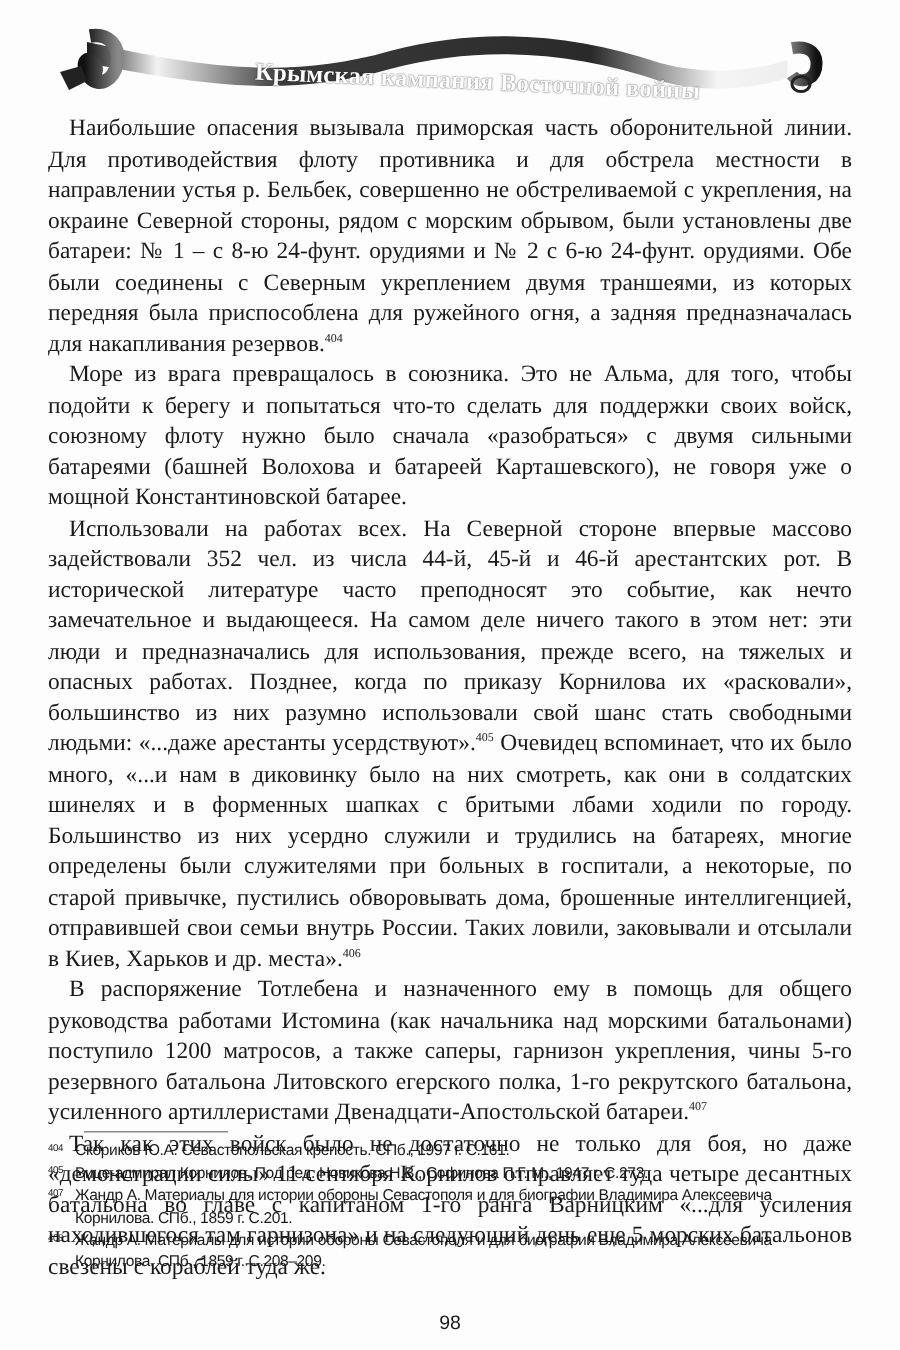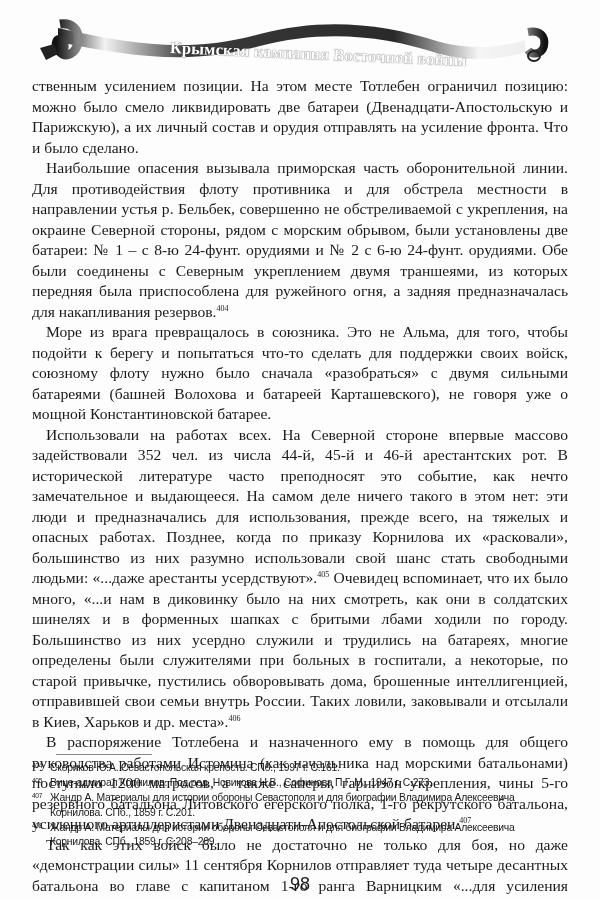--- a/index.html
+++ b/index.html
@@ -34,21 +34,21 @@
   .footnotes {
     position:absolute; left:32px; top:761px; width:536px;
     font-family:"Liberation Sans", sans-serif; font-size:10.4px; line-height:14.6px;
     color:#1a1a1a; letter-spacing:-0.25px;
   }
   .fn { position:relative; padding-left:18px; margin:0 0 0.5px 0; }
   .fn-num { position:absolute; left:0; top:-2px; font-size:6.5px; }
 
   .page-number {
     position:absolute; left:0; width:600px; top:874px; text-align:center;
-    font-family:"Liberation Sans", sans-serif; font-size:18px; color:#1a1a1a;
+    font-family:"Liberation Sans", sans-serif; font-size:13px; color:#1a1a1a;
   }
 </style>
 </head>
 <body>
 
 <div class="page">
 
   <div class="banner">
     <svg width="560" height="58" viewBox="0 0 560 58">
       <defs>
@@ -75,21 +75,20 @@
       <path d="M40,10 C52,8 60,16 58,28 C56,40 46,44 40,38 C34,32 36,24 40,26 C44,28 46,34 42,36" fill="none" stroke="url(#curlL)" stroke-width="9"></path>
       <path d="M20,34 L34,30 L38,40 L26,46 Z" fill="#222"></path>
 
       <path d="M508,18 C520,16 526,22 524,32 C522,40 512,42 508,36" fill="none" stroke="url(#curlR)" stroke-width="8"></path>
       <ellipse cx="514" cy="42" rx="6" ry="5" fill="none" stroke="#222" stroke-width="2"></ellipse>
     </svg>
     <div class="banner-title">Крымская кампания Восточной войны</div>
   </div>
 
   <div class="body">
-    <p class="para first"><span>ственным усилением позиции. На этом месте Тотлебен ограничил позицию: можно было смело ликвидировать две батареи (Двенадцати-Апостольскую и Парижскую), а их личный состав и орудия отправлять на усиление фронта. Что и было сделано.</span></p>
     <p class="para"><span>Наибольшие опасения вызывала приморская часть оборонительной линии. Для противодействия флоту противника и для обстрела местности в направлении устья р. Бельбек, совершенно не обстреливаемой с укрепления, на окраине Северной стороны, рядом с морским обрывом, были установлены две батареи: № 1 – с 8-ю 24-фунт. орудиями и № 2 с 6-ю 24-фунт. орудиями. Обе были соединены с Северным укреплением двумя траншеями, из которых передняя была приспособлена для ружейного огня, а задняя предназначалась для накапливания резервов.</span><sup>404</sup></p>
     <p class="para"><span>Море из врага превращалось в союзника. Это не Альма, для того, чтобы подойти к берегу и попытаться что-то сделать для поддержки своих войск, союзному флоту нужно было сначала «разобраться» с двумя сильными батареями (башней Волохова и батареей Карташевского), не говоря уже о мощной Константиновской батарее.</span></p>
     <p class="para"><span>Использовали на работах всех. На Северной стороне впервые массово задействовали 352 чел. из числа 44-й, 45-й и 46-й арестантских рот. В исторической литературе часто преподносят это событие, как нечто замечательное и выдающееся. На самом деле ничего такого в этом нет: эти люди и предназначались для использования, прежде всего, на тяжелых и опасных работах. Позднее, когда по приказу Корнилова их «расковали», большинство из них разумно использовали свой шанс стать свободными людьми: «...даже арестанты усердствуют».</span><sup>405</sup><span> Очевидец вспоминает, что их было много, «...и нам в диковинку было на них смотреть, как они в солдатских шинелях и в форменных шапках с бритыми лбами ходили по городу. Большинство из них усердно служили и трудились на батареях, многие определены были служителями при больных в госпитали, а некоторые, по старой привычке, пустились обворовывать дома, брошенные интеллигенцией, отправившей свои семьи внутрь России. Таких ловили, заковывали и отсылали в Киев, Харьков и др. места».</span><sup>406</sup></p>
     <p class="para"><span>В распоряжение Тотлебена и назначенного ему в помощь для общего руководства работами Истомина (как начальника над морскими батальонами) поступило 1200 матросов, а также саперы, гарнизон укрепления, чины 5-го резервного батальона Литовского егерского полка, 1-го рекрутского батальона, усиленного артиллеристами Двенадцати-Апостольской батареи.</span><sup>407</sup></p>
     <p class="para"><span>Так как этих войск было не достаточно не только для боя, но даже «демонстрации силы» 11 сентября Корнилов отправляет туда четыре десантных батальона во главе с капитаном 1-го ранга Варницким «...для усиления находившегося там гарнизона» и на следующий день еще 5 морских батальонов свезены с кораблей туда же.</span></p>
 
   </div>
 
   <div class="fn-rule"></div>
 

